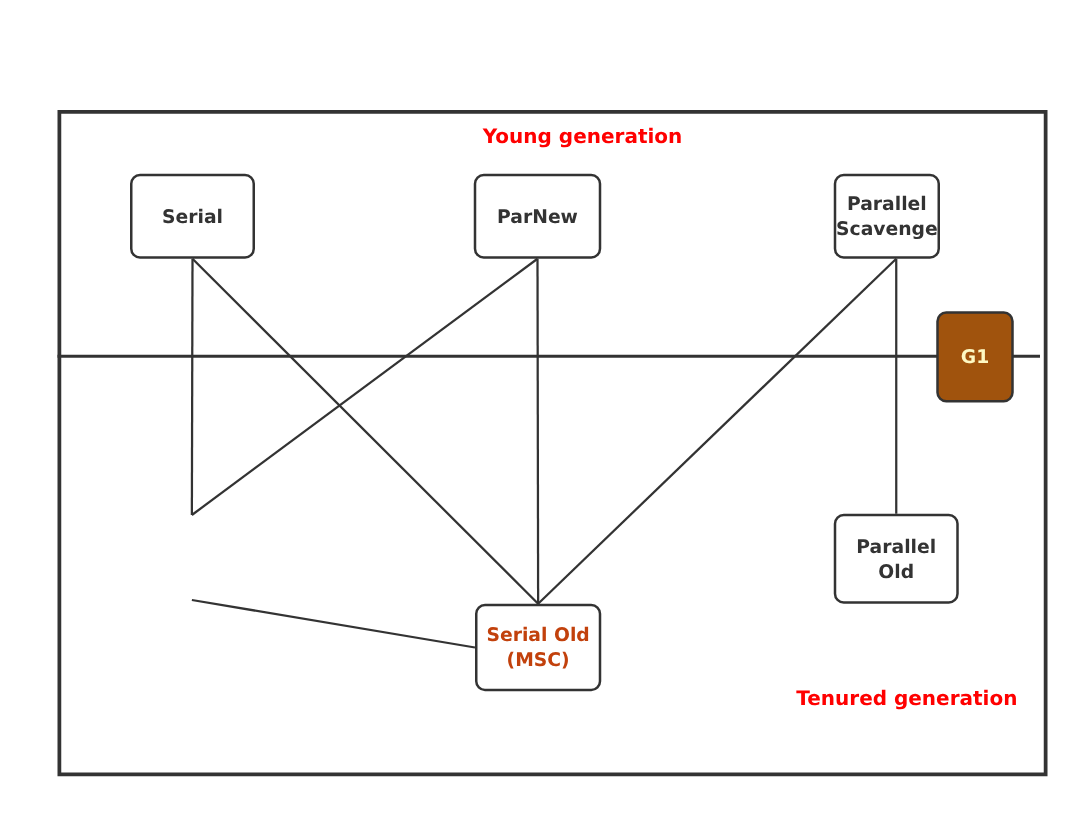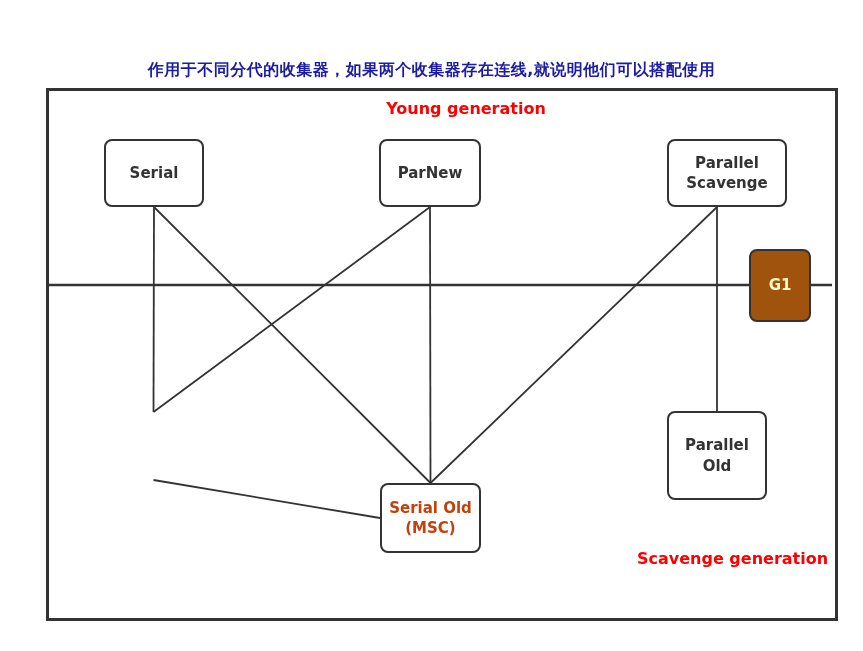--- a/index.html
+++ b/index.html
@@ -60,45 +60,44 @@
     line-height: 1.35;
     z-index: 2;
     padding: 2px;
   }
 </style>
 </head>
 <body>
 
 <div class="canvas">
 
-  <div class="diagram-title" style="color: rgb(27, 27, 165);">作用于不同分代的收集器，如果两个收集器存在连线,就说明他们可以搭配使用</div>
 
   <div class="frame"></div>
 
   <svg class="edge-layer" viewBox="0 0 863 651" xmlns="http://www.w3.org/2000/svg">
     <line x1="46" y1="285" x2="832" y2="285" stroke="#333333" stroke-width="2.5"></line>
   <line x1="154" y1="207" x2="153.5" y2="412" stroke="#333333" stroke-width="1.8"></line>
       <line x1="154" y1="207" x2="430.5" y2="483" stroke="#333333" stroke-width="1.8"></line>
       <line x1="430" y1="207" x2="153.5" y2="412" stroke="#333333" stroke-width="1.8"></line>
       <line x1="430" y1="207" x2="430.5" y2="483" stroke="#333333" stroke-width="1.8"></line>
       <line x1="717" y1="207" x2="430.5" y2="483" stroke="#333333" stroke-width="1.8"></line>
       <line x1="717" y1="207" x2="717" y2="411" stroke="#333333" stroke-width="1.8"></line>
       <line x1="153.5" y1="480" x2="380" y2="518" stroke="#333333" stroke-width="1.8"></line>
     </svg>
 
   <div class="region-label young" style="color: rgb(255, 0, 0);">Young generation</div>
 
-  <div class="region-label tenured" style="color: rgb(255, 0, 0);">Scavenge generation</div>
+  <div class="region-label tenured" style="color: rgb(255, 0, 0);">Tenured generation</div>
 
   <div class="node" style="left: 104px; top: 139px; width: 100px; height: 68px; border-color: rgb(51, 51, 51); color: rgb(51, 51, 51);">Serial</div>
 
   <div class="node" style="left: 379px; top: 139px; width: 102px; height: 68px; border-color: rgb(51, 51, 51); color: rgb(51, 51, 51);">ParNew</div>
 
-  <div class="node" style="left: 667px; top: 139px; width: 120px; height: 68px; border-color: rgb(51, 51, 51); color: rgb(51, 51, 51);">Parallel Scavenge</div>
+  <div class="node" style="left: 667px; top: 139px; width: 85px; height: 68px; border-color: rgb(51, 51, 51); color: rgb(51, 51, 51);">Parallel Scavenge</div>
 
   <div class="node" style="left: 749px; top: 249px; width: 62px; height: 73px; border-color: rgb(51, 51, 51); color: #fef9c3; background: rgb(160, 83, 13);">G1</div>
 
 
   <div class="node" style="left: 380px; top: 483px; width: 101px; height: 70px; border-color: rgb(51, 51, 51); color: #c2410c;">Serial Old (MSC)</div>
 
-  <div class="node" style="left: 667px; top: 411px; width: 100px; height: 89px; border-color: rgb(51, 51, 51); color: rgb(51, 51, 51);">Parallel Old</div>
+  <div class="node" style="left: 667px; top: 411px; width: 100px; height: 72px; border-color: rgb(51, 51, 51); color: rgb(51, 51, 51);">Parallel Old</div>
 
 </div>
 
 </body></html>

